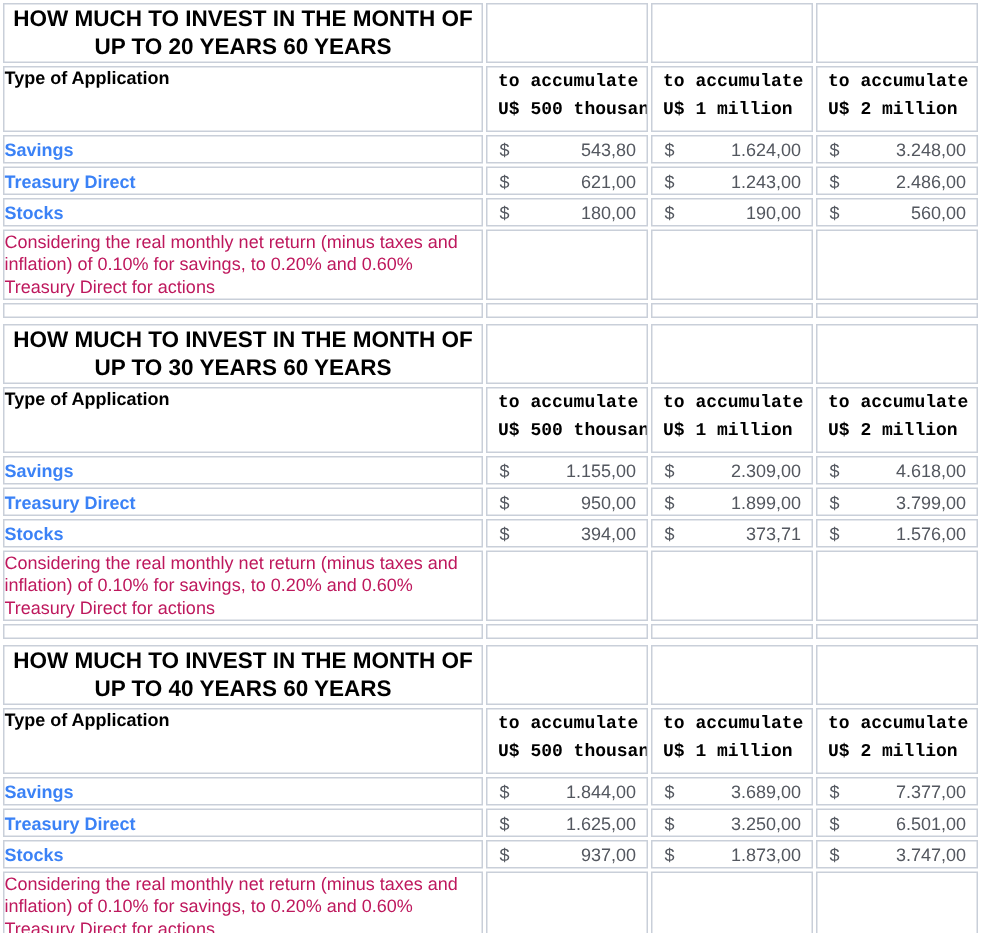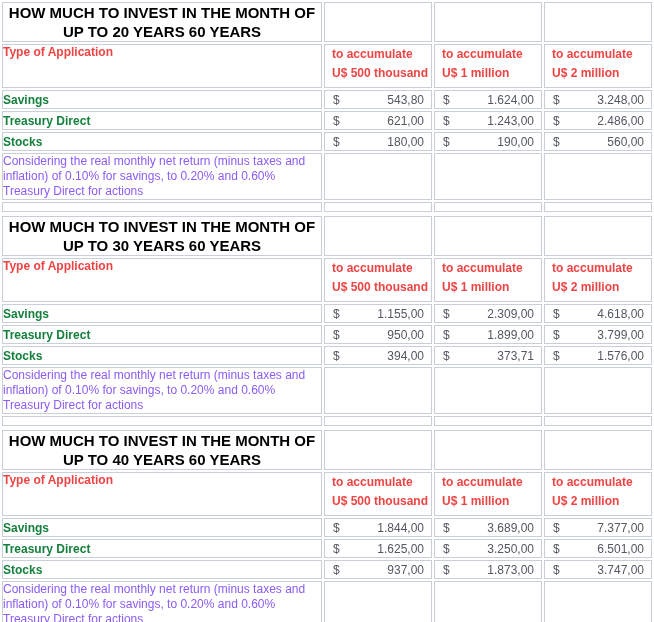--- a/index.html
+++ b/index.html
@@ -11,33 +11,33 @@
   table.sec td{border:1px solid #c9cfd9;box-sizing:border-box;overflow:hidden;padding:0;background:#fff;}
   col.c0{width:320px;}
   col.cv{width:108px;}
 
   .r-title td{height:38px;}
   td.title{
     font-weight:bold;font-size:15px;line-height:19px;text-align:center;
     vertical-align:middle;color:#000;
   }
 
-  .r-head td{height:44px;background:#f1f1f3;vertical-align:top;color:#ef4444;font-weight:bold;font-size:12px;}
+  .r-head td{height:44px;background:#f1f1f3;vertical-align:top;color:#000000;font-weight:bold;font-size:12px;}
   td.hl{padding:5px 0 0 6px;}
-  td.hc{padding-top:2px;}
+  td.hc{padding-top:2px;font-family:Liberation Mono, monospace;}
   td.hc div{line-height:19px;padding-left:7px;white-space:nowrap;}
 
   .r-data td{height:19px;font-size:12px;}
-  td.rl{background:#f3f3f5;font-weight:bold;color:#15803d;padding-left:6px;vertical-align:middle;}
+  td.rl{background:#f3f3f5;font-weight:bold;color:#3b82f6;padding-left:6px;vertical-align:middle;}
   td.v{vertical-align:middle;color:#53575f;}
   .vw{display:flex;justify-content:space-between;align-items:center;padding:0 7px 0 8px;}
 
   td.note{
     height:46px;vertical-align:top;font-size:12px;line-height:15px;
-    color:#8b5cf6;padding:3px 10px 0 8px;
+    color:#be185d;padding:3px 10px 0 8px;
   }
   .r-spacer td{height:10px;}
 </style>
 </head>
 <body>
 
 <div class="page">
 
   <table class="sec">
     <colgroup>

